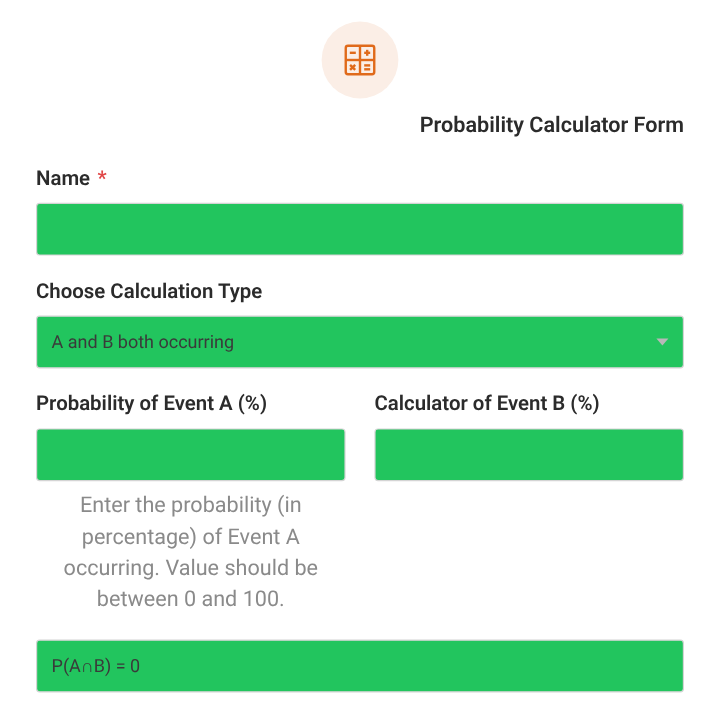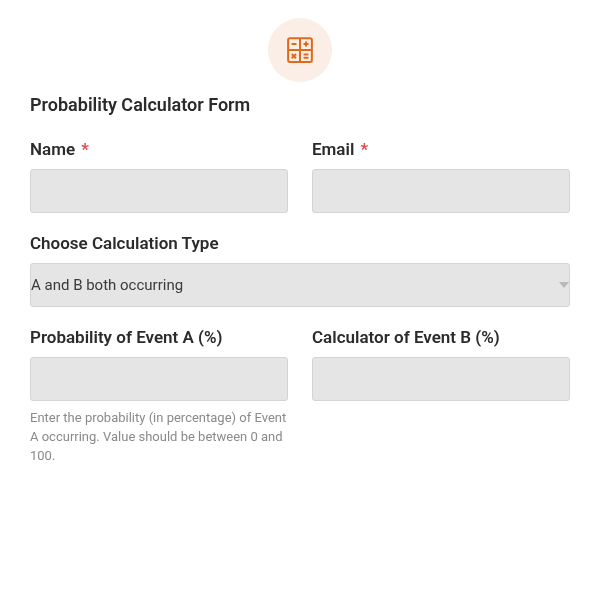--- a/index.html
+++ b/index.html
@@ -12,21 +12,21 @@
   }
   .icon-wrap {
     width: 64px; height: 64px;
     border-radius: 50%;
     background: #fbeee6;
     margin: 0 auto;
     display: flex; align-items: center; justify-content: center;
   }
   .icon-wrap svg { width: 30px; height: 30px; display: block; }
   .title {
-    text-align: left;
+    text-align: right;
     font-size: 18px;
     font-weight: 600;
     margin-top: 12px;
     margin-bottom: 24px;
     color: #2b2b2b;
   }
   .row { display: flex; gap: 24px; margin-bottom: 20px; }
   .col { flex: 1 1 0; min-width: 0; }
   .label {
     font-size: 17px;
@@ -34,40 +34,41 @@
     color: #2b2b2b;
     margin-bottom: 10px;
     display: block;
   }
   .req { color: #e04646; font-weight: 600; margin-left: 2px; }
   .control {
     width: 100%;
     height: 44px;
     border: 1px solid #d4d4d4;
     border-radius: 3px;
-    background: #e5e5e5;
-    padding: 0 0;
+    background: #22c55e;
+    padding: 0 12px;
     font-size: 15px;
     color: #3a3a3a;
     display: flex;
     align-items: center;
   }
   .select { position: relative; justify-content: space-between; cursor: pointer; }
   .caret {
     width: 0; height: 0;
     border-left: 5px solid transparent;
     border-right: 5px solid transparent;
     border-top: 6px solid #b8b8b8;
     margin-left: 8px;
   }
   .hint {
-    font-size: 13px;
+    font-size: 18px;
     color: #8a8a8a;
     line-height: 1.45;
     margin-top: 8px;
+    text-align: center;
   }
   input.control { outline: none; }
   .full { margin-bottom: 20px; }
 </style>
 </head>
 <body>
 
 <div class="icon-wrap">
   <svg viewBox="0 0 24 24" fill="none" stroke="#e06a1b" stroke-width="1.6">
     <rect x="2.5" y="2.5" width="19" height="19" rx="1.5"></rect>
@@ -86,27 +87,20 @@
 <h1 class="title">Probability Calculator Form</h1>
 
 <div class="row">
   <div class="col">
     <label class="label">
       <span>Name</span>
       <span class="req">*</span>
     </label>
     <input type="text" class="control" style="">
   </div>
-  <div class="col">
-    <label class="label">
-      <span>Email</span>
-      <span class="req">*</span>
-    </label>
-    <input type="text" class="control" style="">
-  </div>
 </div>
 
 <div class="full">
   <label class="label">Choose Calculation Type</label>
   <div class="control select">
     <span>A and B both occurring</span>
     <span class="caret"></span>
   </div>
 </div>
 
@@ -116,13 +110,16 @@
     <input type="text" class="control" style="">
     <div class="hint">Enter the probability (in percentage) of Event A occurring. Value should be between 0 and 100.</div>
   </div>
   <div class="col">
     <label class="label">Calculator of Event B (%)</label>
     <input type="text" class="control" style="">
   </div>
 </div>
 
 <div class="full">
+  <div class="control">
+    <span>P(A∩B) = 0</span>
+  </div>
 </div>
 
 </body></html>

